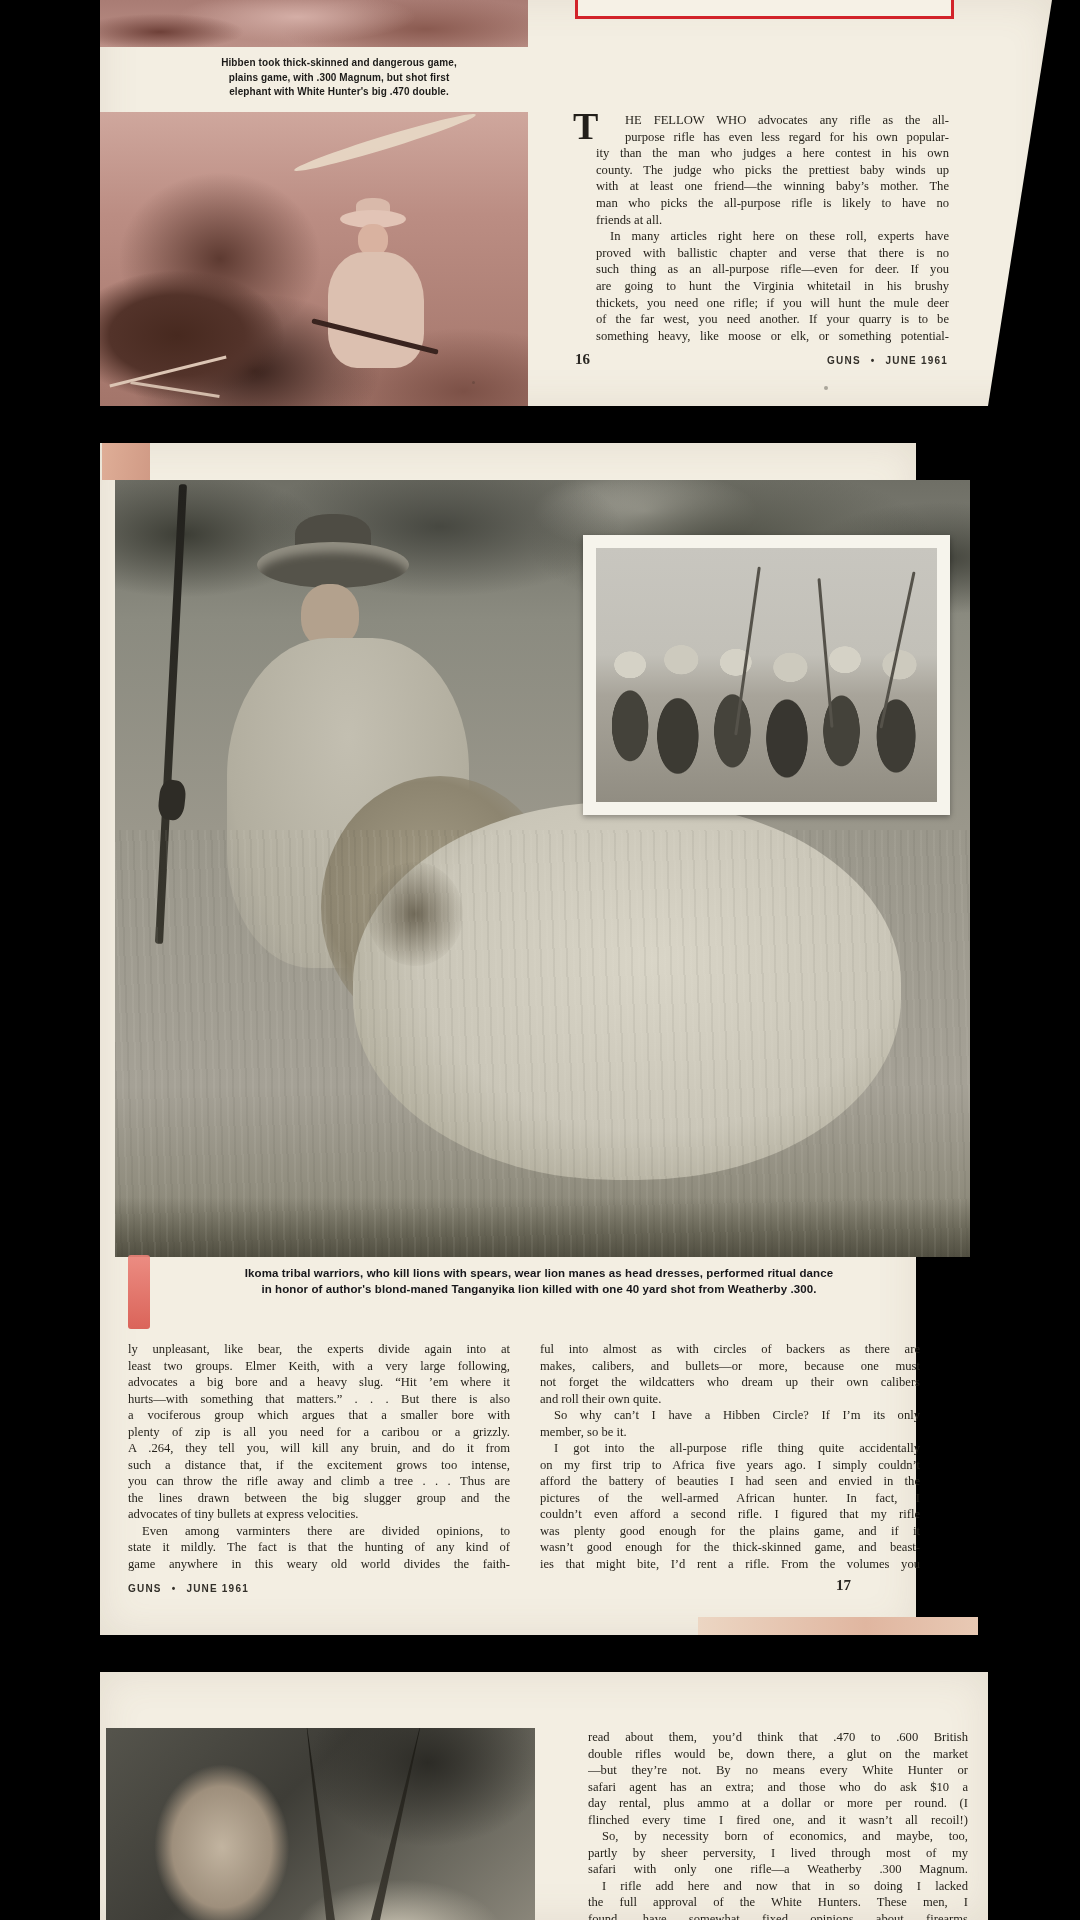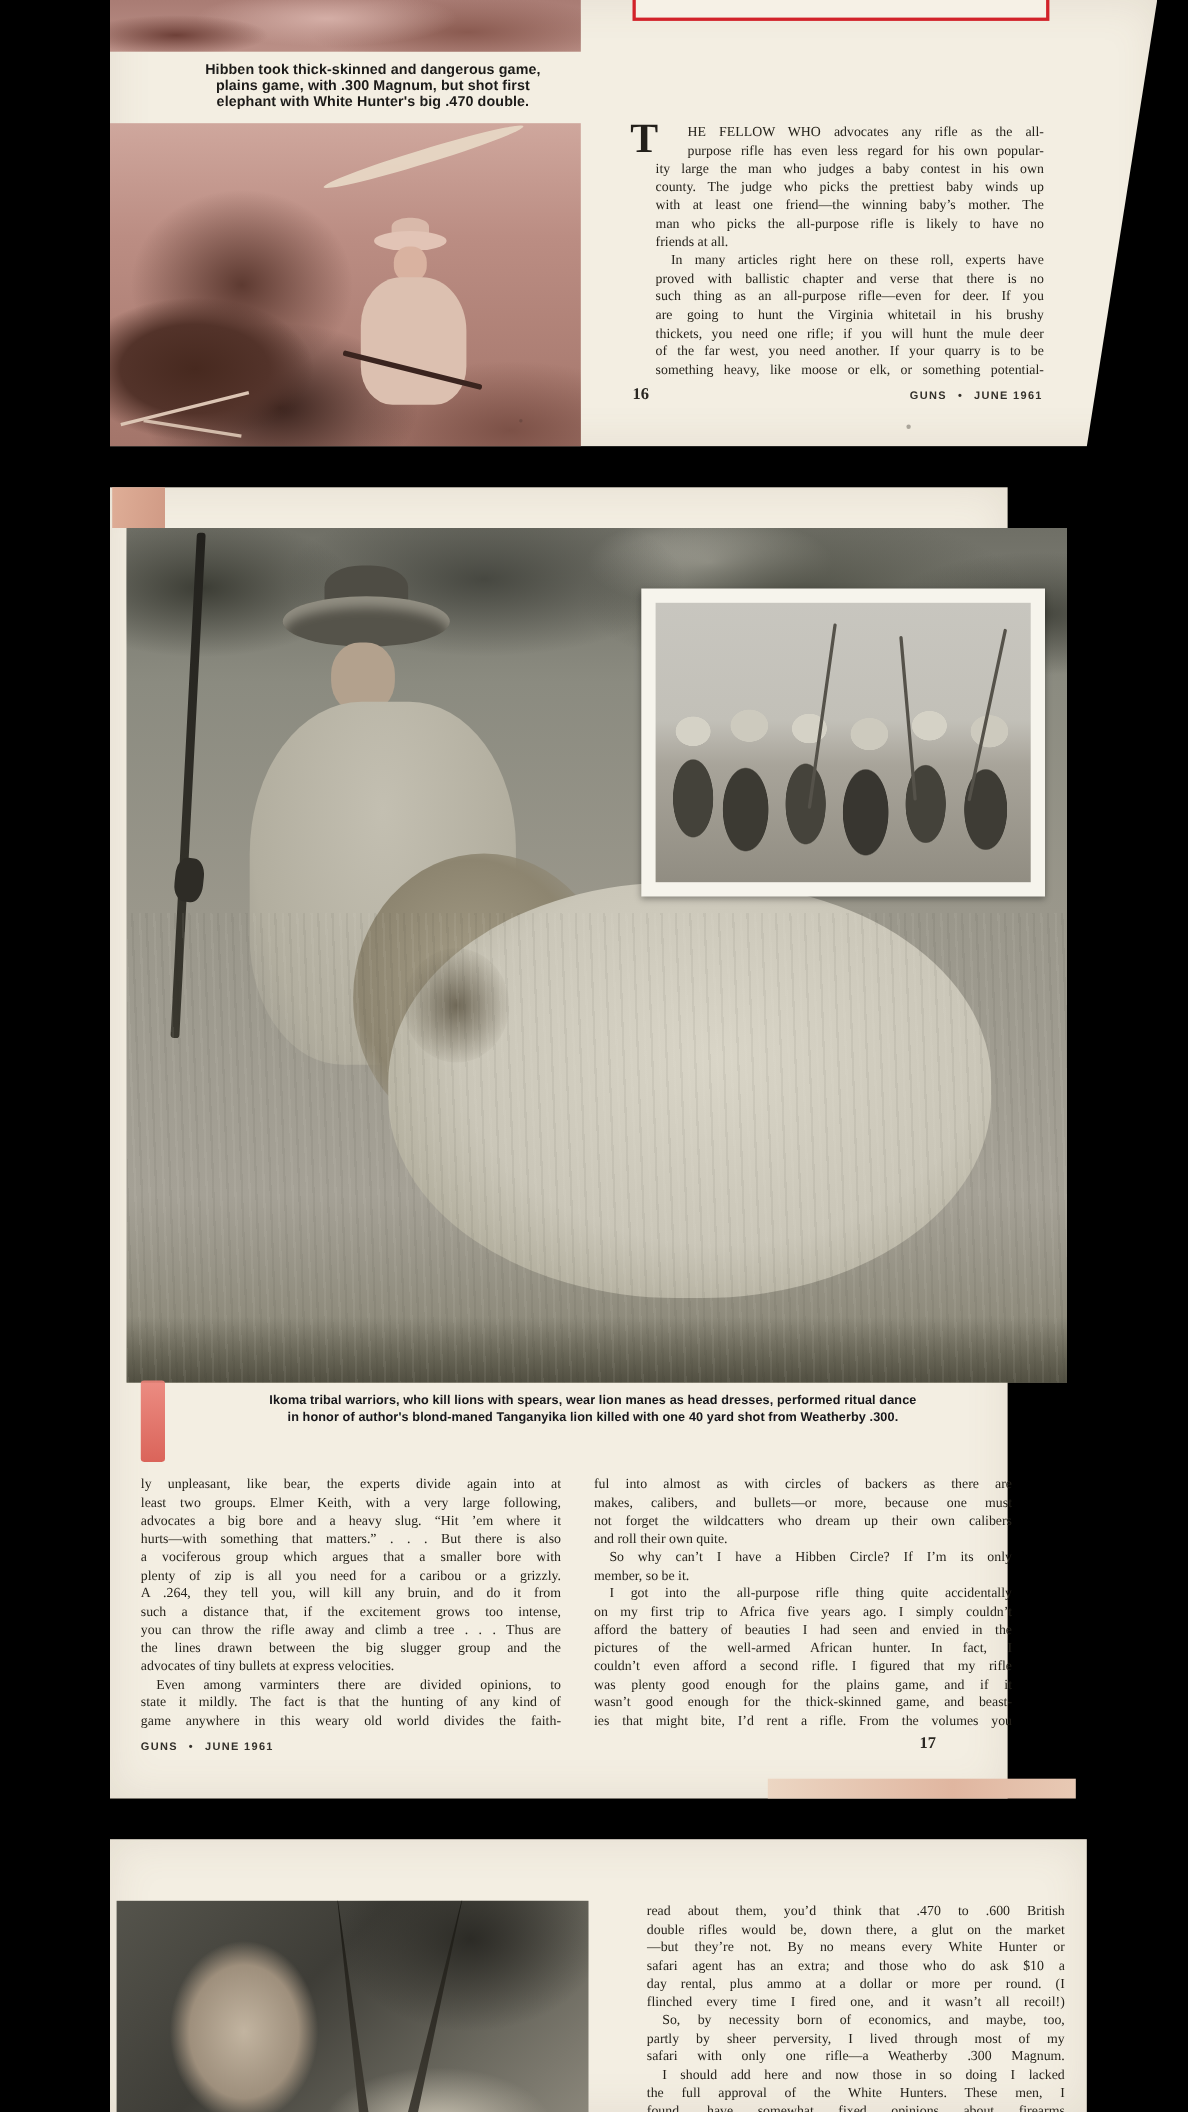--- a/index.html
+++ b/index.html
@@ -12,21 +12,21 @@
   
   #page1{left:100px;top:0;width:952px;height:406px;
          clip-path:polygon(0 0,952px 0,888px 406px,0 406px);}
   #p1-strip{left:0;top:0;width:428px;height:47px;
     background:
       radial-gradient(ellipse 120px 26px at 14% 68%, #6e4038 0%, rgba(110,64,56,0) 70%),
       radial-gradient(ellipse 170px 36px at 46% 36%, #d4aea6 0%, rgba(212,174,166,0) 70%),
       radial-gradient(ellipse 200px 44px at 76% 62%, #8a5a50 0%, rgba(138,90,80,0) 72%),
       linear-gradient(180deg,#a97c74,#bb9087);}
   #p1-caption{left:38px;top:56px;width:402px;
-    font-family:"Liberation Sans",sans-serif;font-weight:bold;font-size:13px;
+    font-family:"Liberation Sans",sans-serif;font-weight:bold;font-size:10px;
     line-height:14.5px;text-align:center;color:#1c1b19;white-space:pre-line;letter-spacing:.1px;}
   #p1-photo{left:0;top:112px;width:428px;height:294px;
     background:
       radial-gradient(ellipse 150px 90px at 18% 76%, #47291f 0%, #53332a 45%, rgba(83,51,42,0) 72%),
       radial-gradient(ellipse 180px 110px at 36% 88%, #3a231d 0%, rgba(58,35,29,0) 70%),
       radial-gradient(ellipse 140px 120px at 28% 50%, #5d3a31 0%, rgba(93,58,49,0) 72%),
       radial-gradient(ellipse 200px 90px at 85% 95%, #7c5147 0%, rgba(124,81,71,0) 70%),
       linear-gradient(180deg,#cfa79d 0%,#bb8d83 35%,#a3756a 100%);}
   .p1-tusk{left:190px;top:24px;width:190px;height:13px;background:#e8d9c6;
     border-radius:50%;transform:rotate(-17deg);opacity:.9;}
@@ -152,21 +152,21 @@
     <div class="abs p1-shirt"></div>
     <div class="abs p1-rifle"></div>
     <div class="abs p1-stick1"></div>
     <div class="abs p1-stick2"></div>
   </div>
   <div class="abs" id="p1-redbox"></div>
   <div class="abs" id="p1-col">
     <div class="abs" id="p1-dropcap">T</div>
   <div class="tl dc">HE FELLOW WHO advocates any rifle as the all-</div>
       <div class="tl dc">purpose rifle has even less regard for his own popular-</div>
-      <div class="tl">ity large the man who judges a baby contest in his own</div>
+      <div class="tl">ity than the man who judges a here contest in his own</div>
       <div class="tl">county. The judge who picks the prettiest baby winds up</div>
       <div class="tl">with at least one friend—the winning baby’s mother. The</div>
       <div class="tl">man who picks the all-purpose rifle is likely to have no</div>
       <div class="tl nojust">friends at all.</div>
       <div class="tl ind">In many articles right here on these roll, experts have</div>
       <div class="tl">proved with ballistic chapter and verse that there is no</div>
       <div class="tl">such thing as an all-purpose rifle—even for deer. If you</div>
       <div class="tl">are going to hunt the Virginia whitetail in his brushy</div>
       <div class="tl">thickets, you need one rifle; if you will hunt the mule deer</div>
       <div class="tl">of the far west, you need another. If your quarry is to be</div>
@@ -251,17 +251,17 @@
   <div class="abs" id="p3-col">
       <div class="tl">read about them, you’d think that .470 to .600 British</div>
       <div class="tl">double rifles would be, down there, a glut on the market</div>
       <div class="tl">—but they’re not. By no means every White Hunter or</div>
       <div class="tl">safari agent has an extra; and those who do ask $10 a</div>
       <div class="tl">day rental, plus ammo at a dollar or more per round. (I</div>
       <div class="tl">flinched every time I fired one, and it wasn’t all recoil!)</div>
       <div class="tl ind">So, by necessity born of economics, and maybe, too,</div>
       <div class="tl">partly by sheer perversity, I lived through most of my</div>
       <div class="tl">safari with only one rifle—a Weatherby .300 Magnum.</div>
-      <div class="tl ind">I should add here and now those in so doing I lacked</div>
+      <div class="tl ind">I rifle add here and now that in so doing I lacked</div>
       <div class="tl">the full approval of the White Hunters. These men, I</div>
       <div class="tl">found, have somewhat fixed opinions about firearms</div>
     </div>
 </div>
 
 </body></html>

